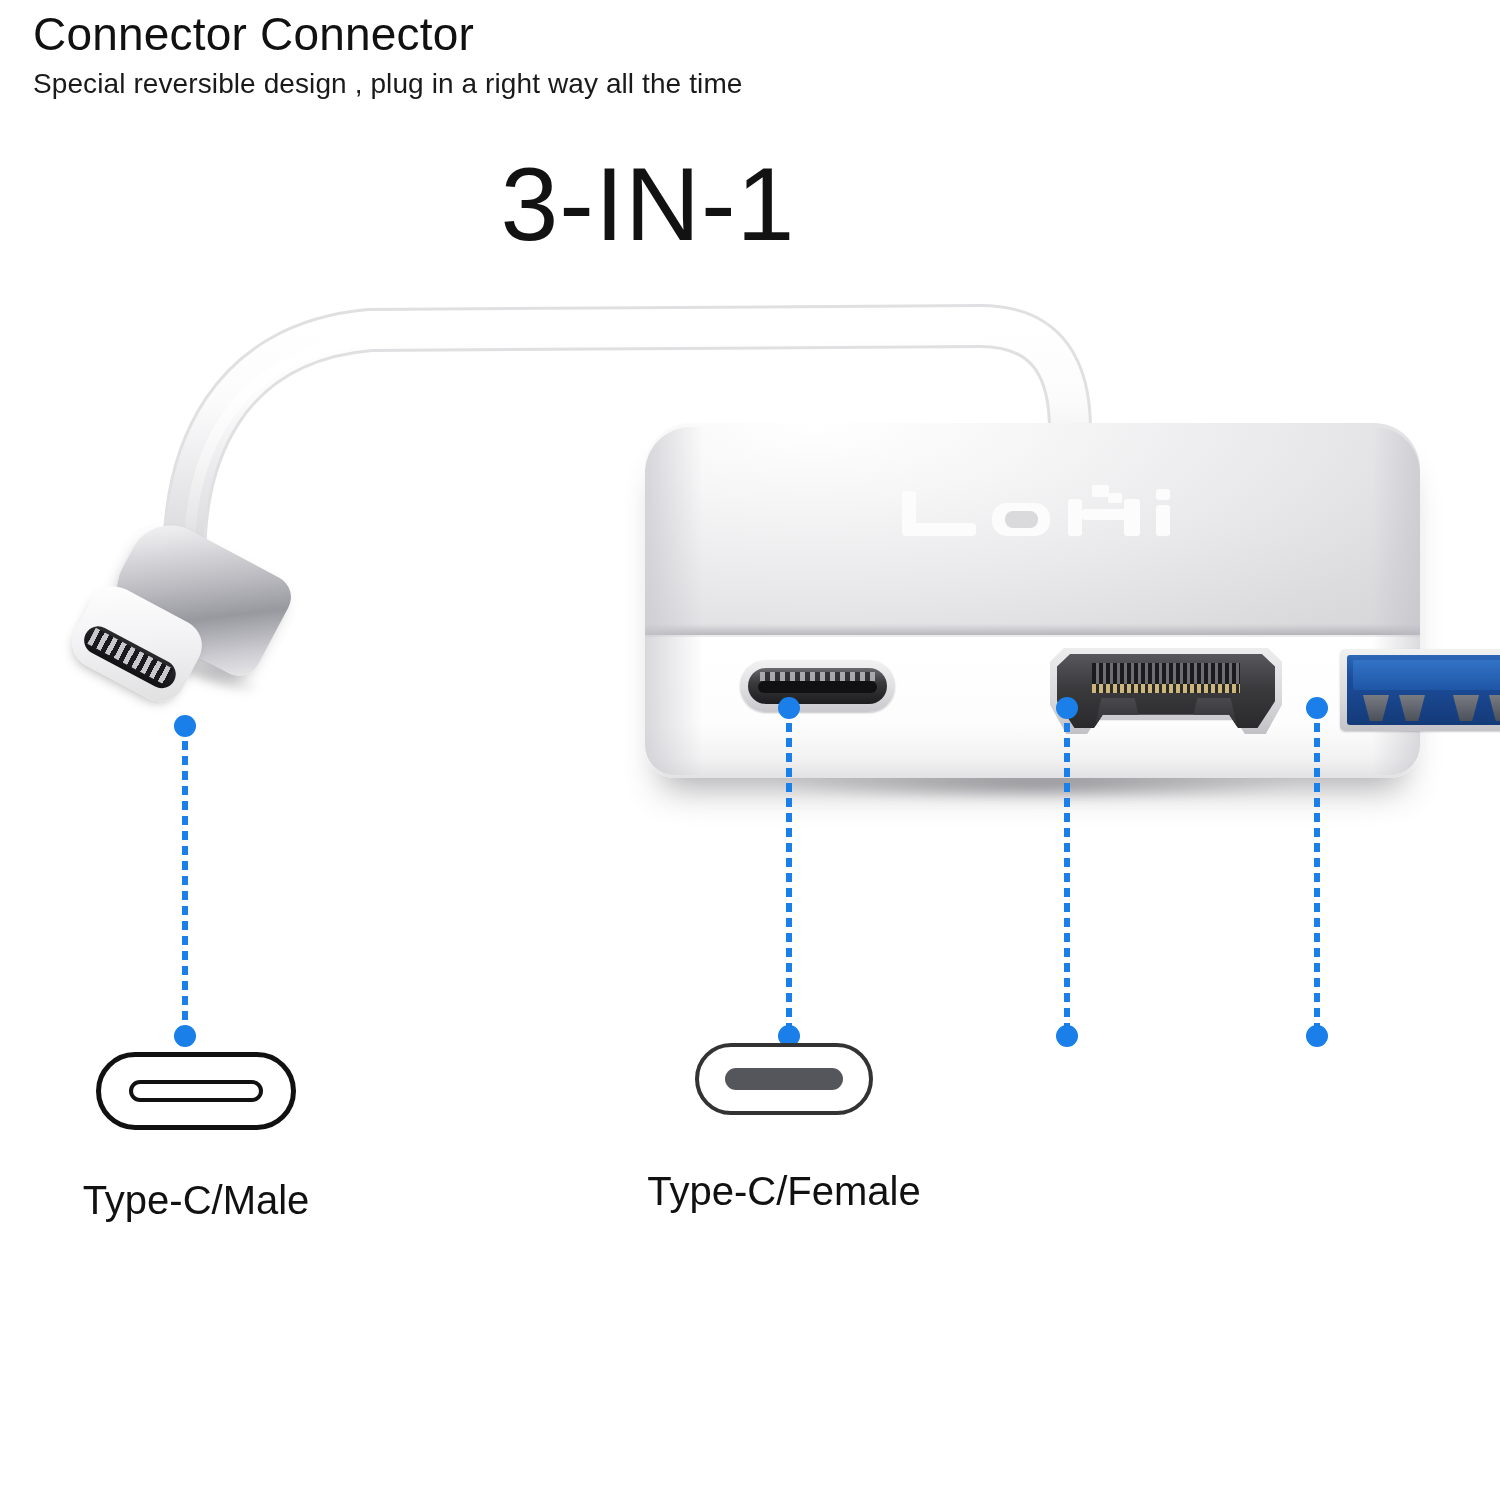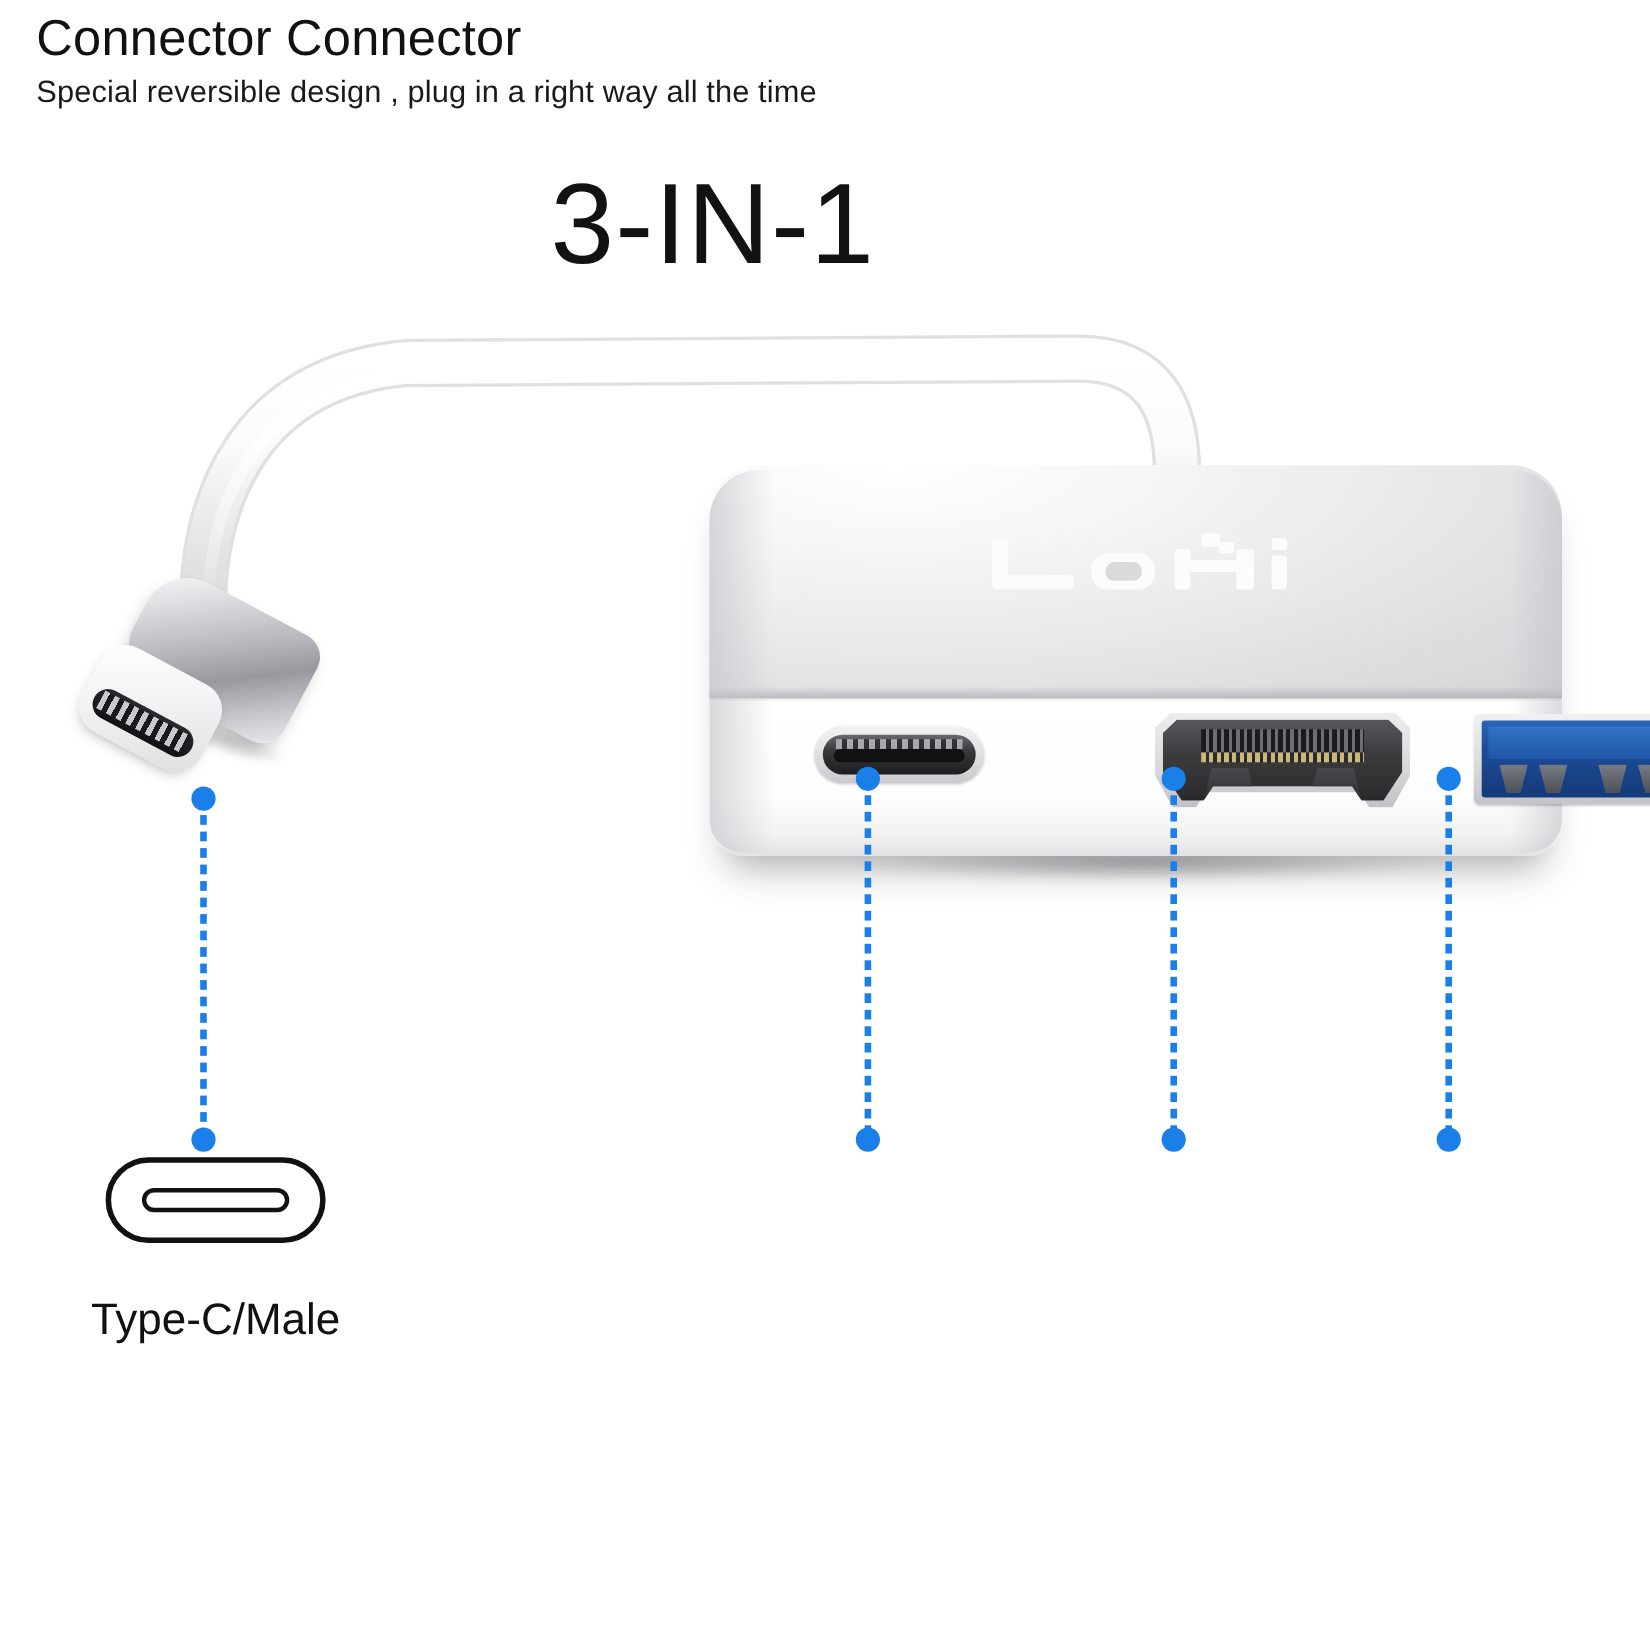--- a/index.html
+++ b/index.html
@@ -398,16 +398,22 @@
     <div class="dot-bottom" style="background:#1a7fe8"></div>
   </div>
 
   <div class="legend-item" style="left:96px;top:1040px;margin-top:12px;">
     <div class="ic-typec-male">
       <i></i>
     </div>
     <div class="legend-label">Type-C/Male</div>
   </div>
 
+  <div class="legend-item" style="left:695px;top:1043px;">
+    <div class="ic-typec-female">
+      <i></i>
+    </div>
+    <div class="legend-label">Type-C/Female</div>
+  </div>
 
 
 
 </div>
 
 </body></html>

